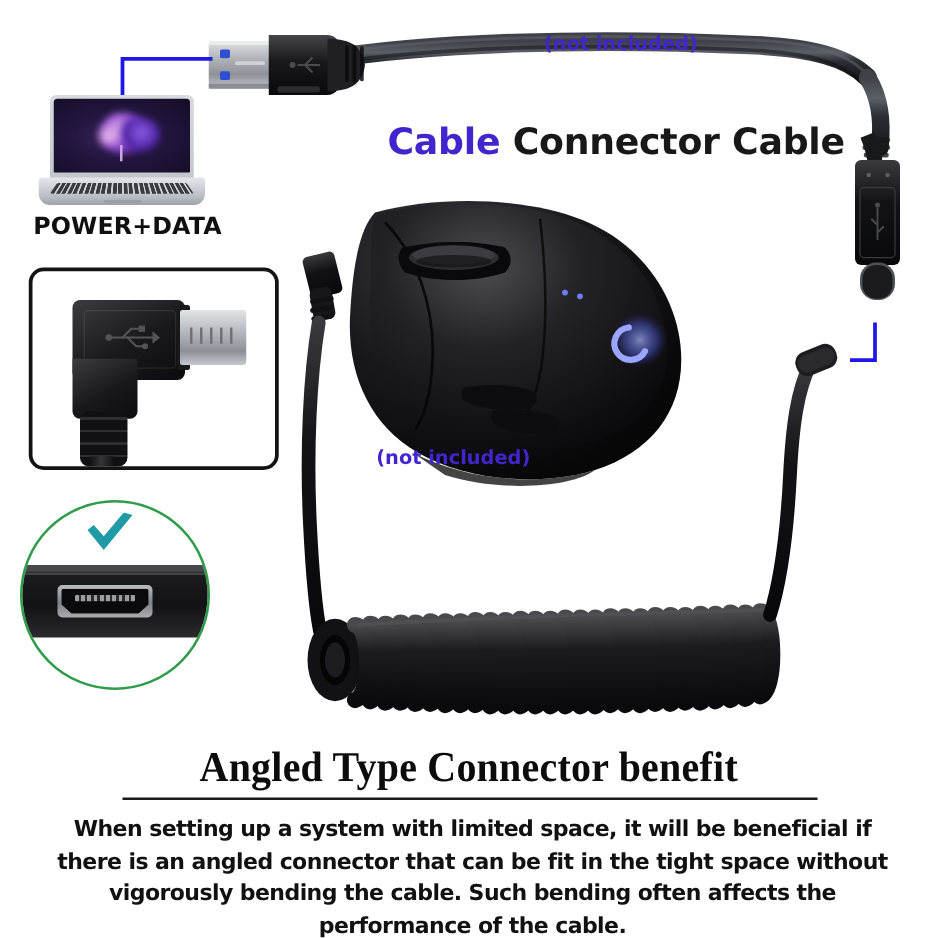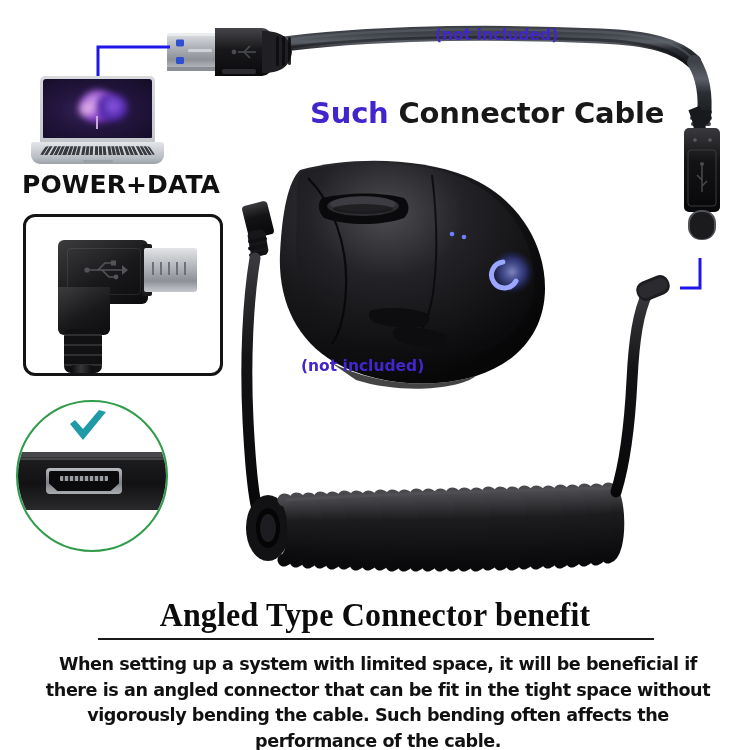--- a/index.html
+++ b/index.html
@@ -36,21 +36,21 @@
     white-space: nowrap;
     font-family: "DejaVu Sans", sans-serif;
   }
   #note-cable { left: 435px; top: 26px; }
   #note-mouse { left: 301px; top: 357px; }
 
   
   #power-data-label {
     left: 22px; top: 170px;
     width: 160px; text-align: center;
-    font-size: 25px; font-weight: 700; color: #101010;
+    font-size: 19px; font-weight: 700; color: #101010;
     letter-spacing: 0.1px;
     font-family: "DejaVu Sans", sans-serif;
   }
 
   
   #laptop { left: 31px; top: 76px; width: 133px; height: 88px; }
   #laptop .lid {
     position: absolute; left: 9px; top: 0; width: 115px; height: 67px;
     background: linear-gradient(#d8dade, #c3c6cb);
     border-radius: 5px 5px 2px 2px;
@@ -426,21 +426,21 @@
     </div>
     <div class="base">
       <div class="keys"></div>
       <div class="notch"></div>
     </div>
   </div>
 
   <div id="power-data-label" class="abs">POWER+DATA</div>
 
   <div id="product-title" class="abs">
-    <span class="accent">Such</span><span class="plain"> Connector Cable</span>
+    <span class="accent">Cable</span><span class="plain"> Connector Cable</span>
   </div>
 
   <div id="note-cable" class="abs note-label">(not included)</div>
   <div id="note-mouse" class="abs note-label">(not included)</div>
 
   <div id="inset-angled-connector" class="abs">
     <div id="ac-head" class="plug-body"></div>
     <div id="ac-head-face"></div>
     <svg class="usb-trident" viewBox="0 0 50 26">
       <g stroke="#53535a" stroke-width="1.7" fill="none" stroke-linecap="round">

